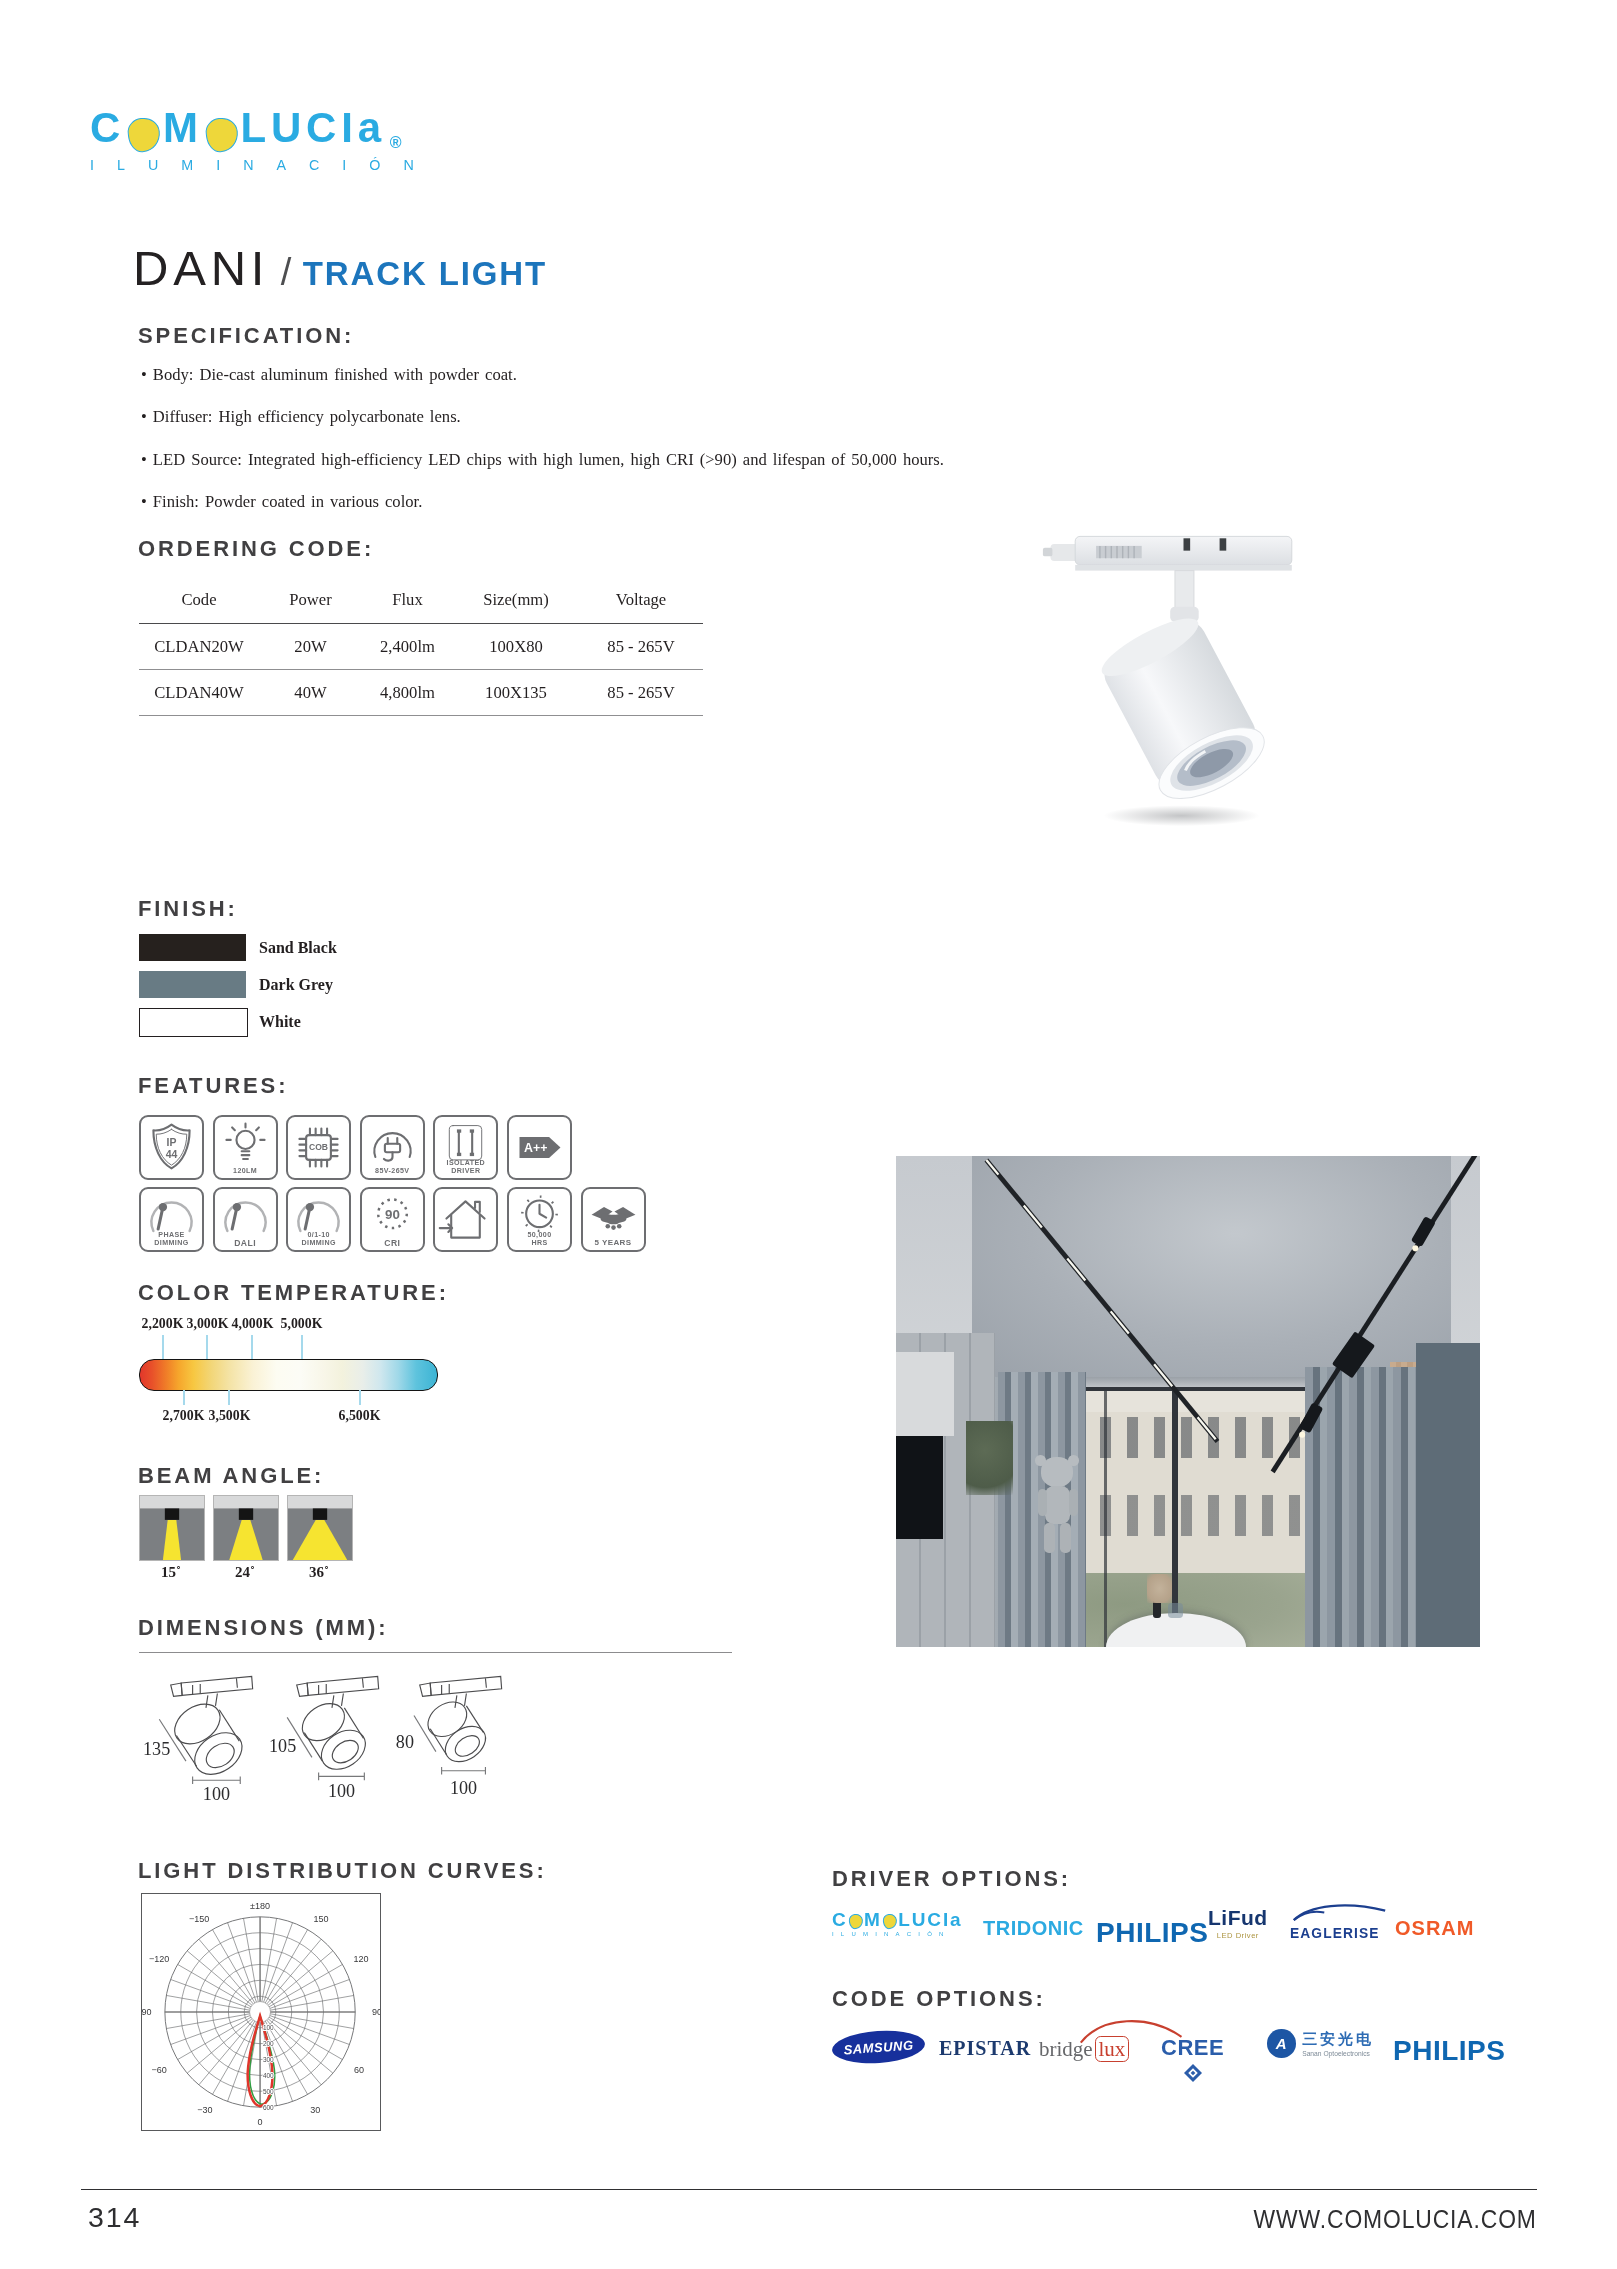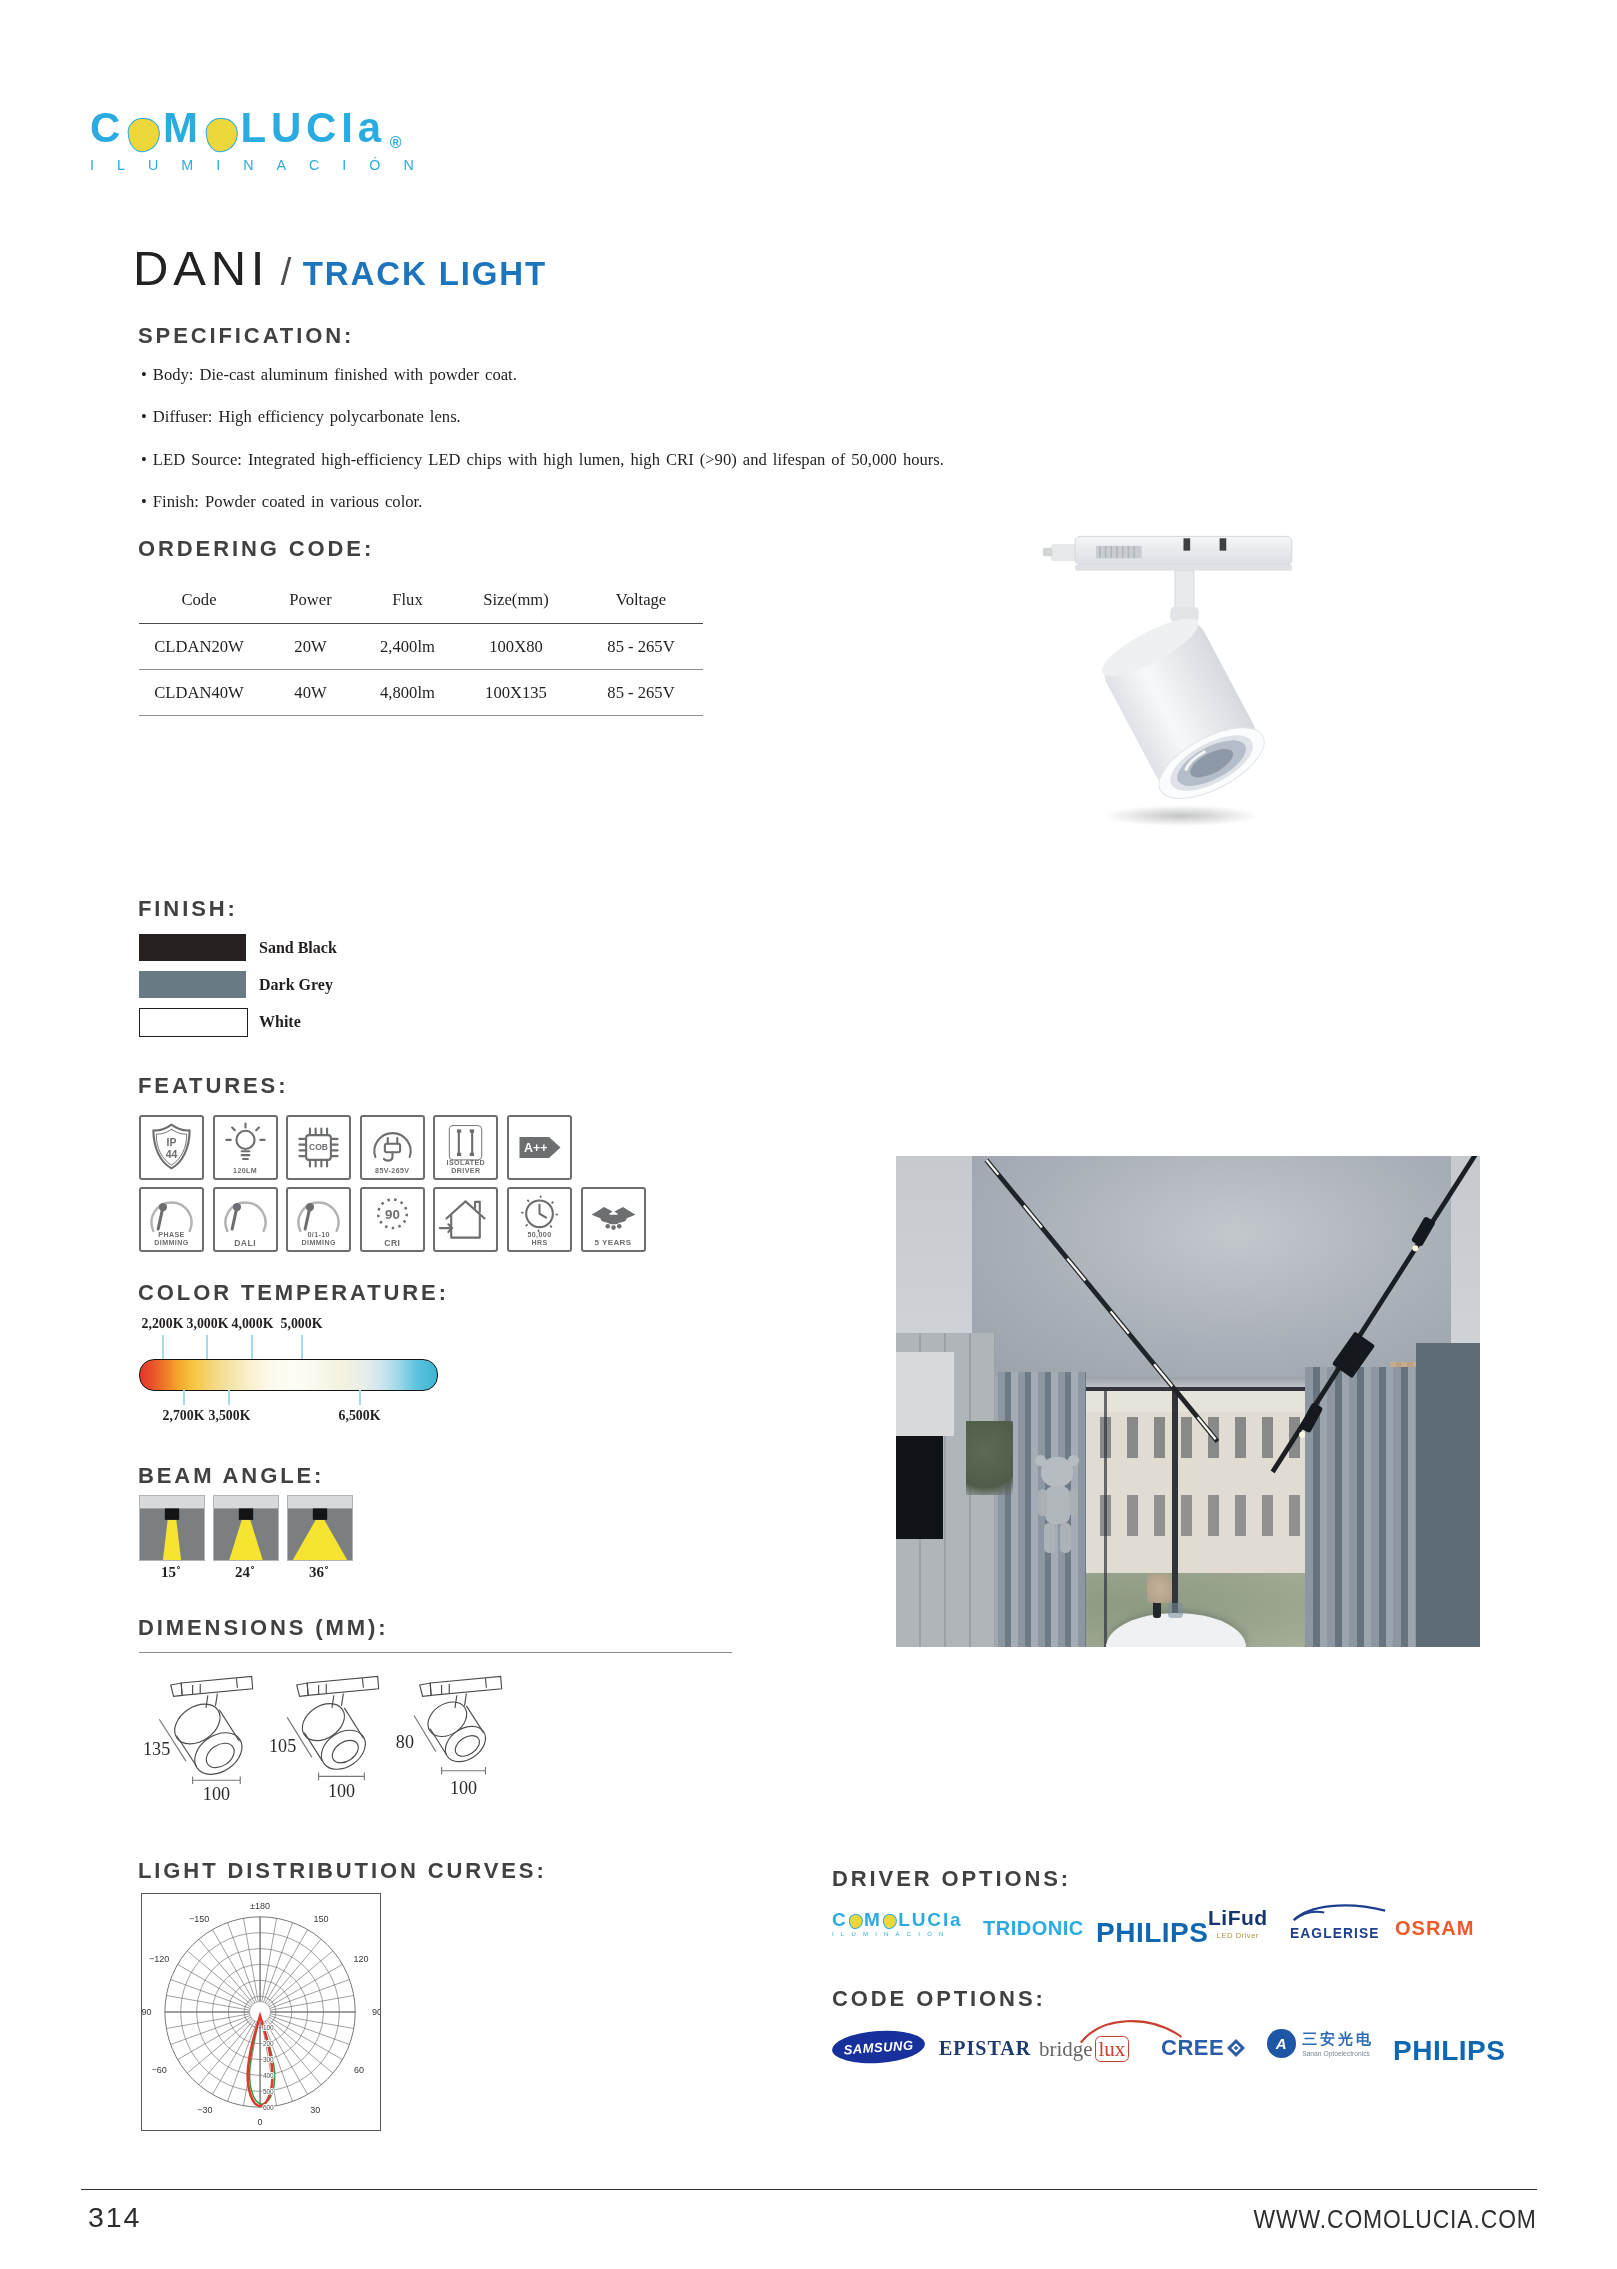--- a/index.html
+++ b/index.html
@@ -35,21 +35,21 @@
 
   
   .sw{width:107px;height:27px;left:139px;}
   .sw1{background:#26211e;}
   .sw2{background:#687b84;}
   .sw3{background:#ffffff;border:1.4px solid #231f20;}
   .sw-label{left:259px;font-family:"Liberation Serif",serif;font-size:16px;font-weight:700;line-height:27px;}
 
   
   .featrow{display:flex;gap:8.6px;}
-  .feat{width:61px;height:61px;border:2.1px solid #6d6e71;border-radius:3px;position:relative;background:#fff;flex:none;}
+  .feat{width:61px;height:61px;border:2.1px solid #6d6e71;border-radius:9px;position:relative;background:#fff;flex:none;}
   .feat svg{position:absolute;left:0;top:0;width:61px;height:61px;}
   .st{stroke:#6d6e71;fill:none;stroke-width:2.2;stroke-linecap:round;stroke-linejoin:round;}
   .stthin{stroke:#6d6e71;fill:none;stroke-width:1;stroke-linecap:round;stroke-linejoin:round;}
   .ictxt{font:600 11px "Liberation Sans",sans-serif;fill:#6d6e71;text-anchor:middle;}
   .lbl{position:absolute;left:0;right:0;bottom:2.9px;text-align:center;font-size:7.1px;font-weight:700;
        color:#6d6e71;letter-spacing:0.4px;line-height:8px;white-space:nowrap;}
 
   
   .ctk{font-family:"Liberation Serif",serif;font-size:13.8px;font-weight:700;width:61px;text-align:center;}
   .tick{width:1.9px;background:#a5d9ec;}
@@ -79,21 +79,21 @@
   .osram{font-size:20px;font-weight:800;color:#f05a28;letter-spacing:1px;}
   .lifud-name{font-size:21px;font-weight:700;color:#16366f;letter-spacing:0.5px;}
   .lifud-sub{font-size:7.6px;color:#ac9440;letter-spacing:0.5px;margin-top:1px;}
   .eagle-text{font-size:13.8px;font-weight:600;color:#1c3f8f;letter-spacing:1.1px;}
   .samsung{width:93px;height:32px;background:#17309c;border-radius:50%;transform:rotate(-4deg);
            display:flex;align-items:center;justify-content:center;}
   .samsung span{color:#fff;font-style:italic;font-weight:700;font-size:13px;letter-spacing:0.5px;}
   .epistar{font-family:"Liberation Serif",serif;font-size:20px;font-weight:700;color:#1c3a6e;letter-spacing:1px;}
   .bl-grey{font-size:21px;color:#66676a;}
   .bl-red{font-size:21px;color:#c8402f;border:1.9px solid #c8402f;border-radius:5.7px;padding:0 2.9px;margin-left:1.9px;}
-  .cree{font-size:22px;font-weight:900;color:#2b5daa;letter-spacing:0.5px;display:flex;align-items:center;gap:2.9px;}
+  .cree{font-size:22px;font-weight:900;color:#2b5daa;letter-spacing:0.5px;display:flex;align-items:center;gap:2.9px;flex-direction:column;}
   .sanan{display:flex;align-items:center;gap:6.7px;}
   .sanan-a{width:28.5px;height:28.5px;border-radius:50%;background:#1d56a4;color:#fff;display:flex;align-items:center;justify-content:center;
            font-weight:700;font-style:italic;font-size:15px;}
   .sanan-cn{font-size:15px;color:#2e6cb4;letter-spacing:2.9px;font-weight:600;}
   .sanan-en{font-size:6.7px;color:#7d8a97;margin-top:1px;}
   .minilogo .lg{font-size:19px;letter-spacing:1.9px;line-height:19px;font-weight:600;}
   .minilogo .blob{width:12.4px;height:13.3px;border-width:1px;margin:0 1px;transform:translateY(1px) rotate(-6deg);}
   .minilogo .tagline{font-size:6px;letter-spacing:7.2px;margin-top:2.9px;}
 
   

